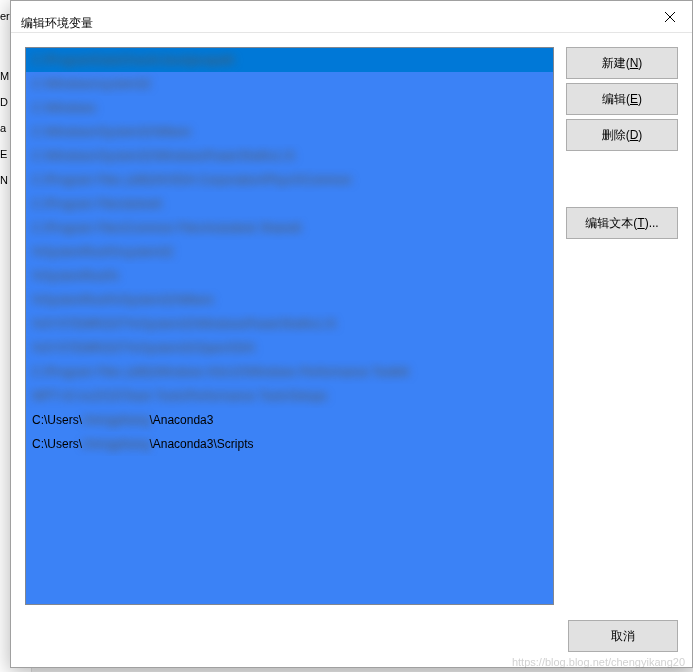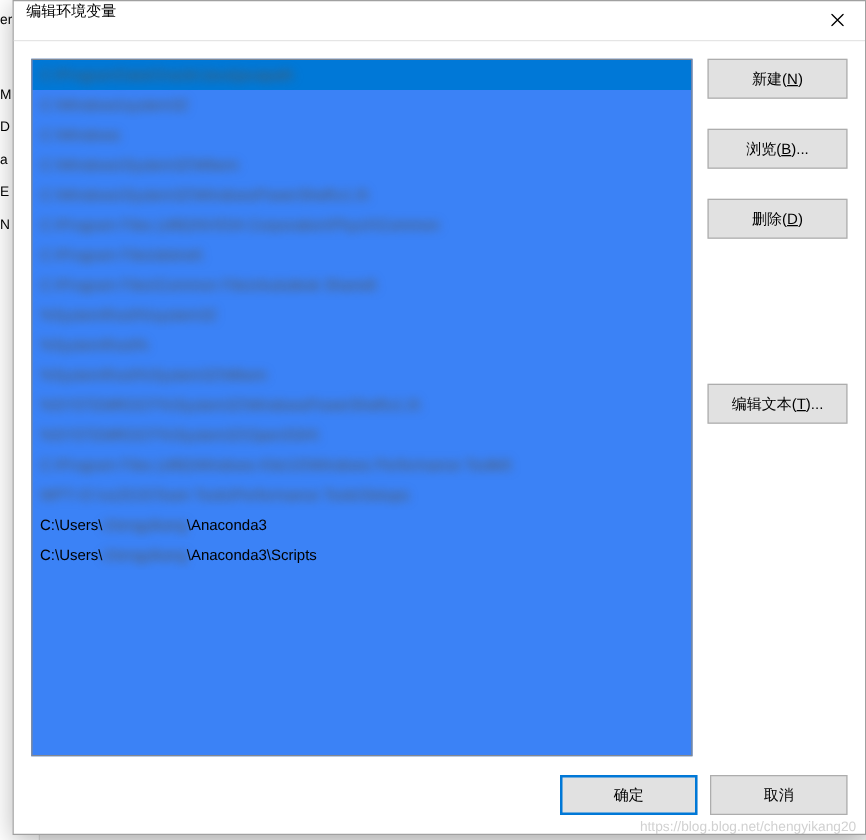--- a/index.html
+++ b/index.html
@@ -42,21 +42,21 @@
       background: #ffffff;
       border: 1px solid #a0a0a0;
       box-shadow: 0 4px 20px rgba(0,0,0,0.3);
       z-index: 10;
       display: flex;
       flex-direction: column;
     }
     .titlebar {
       height: 32px;
       display: flex;
-      align-items: flex-start;
+      align-items: flex-end;
       justify-content: space-between;
       padding: 0 0 0 10px;
       border-bottom: 1px solid #e5e5e5;
     }
     .titlebar-text {
       font-size: 12px;
       color: #000;
     }
     .close-btn {
       width: 45px;
@@ -112,21 +112,21 @@
     }
     .partial-blur .blur-part {
       filter: blur(4px);
       color: #555;
       display: inline-block;
     }
     .button-col {
       width: 112px;
       display: flex;
       flex-direction: column;
-      gap: 24px;
+      gap: 4px;
     }
     .button-col .spacer {
       height: 22px;
     }
     .btn {
       height: 32px;
       border: 1px solid #adadad;
       background: #e1e1e1;
       font-size: 12px;
       font-family: inherit;
@@ -204,29 +204,28 @@
             <div class="list-item"><span class="blurred">%SYSTEMROOT%\System32\OpenSSH\</span></div>
             <div class="list-item"><span class="blurred">C:\Program Files (x86)\Windows Kits\10\Windows Performance Toolkit\</span></div>
             <div class="list-item"><span class="blurred">WPT=D:\vs2015\Team Tools\Performance Tools\Setups</span></div>
             <div class="list-item partial-blur"><span>C:\Users\</span><span class="blur-part">chengyikang</span><span>\Anaconda3</span></div>
             <div class="list-item partial-blur"><span>C:\Users\</span><span class="blur-part">chengyikang</span><span>\Anaconda3\Scripts</span></div>
           </div>
       </div>
 
       <div class="button-col">
         <button class="btn"><span>新建(<u>N</u>)</span></button>
-        <button class="btn"><span>浏览(<u>B</u>)...</span></button>
+        <button class="btn"><span>编辑(<u>E</u>)</span></button>
         <button class="btn"><span>删除(<u>D</u>)</span></button>
         <div class="spacer"></div>
         <div class="spacer"></div>
         <button class="btn"><span>编辑文本(<u>T</u>)...</span></button>
       </div>
 
     </div>
 
     <div class="footer">
-      <button class="btn default">确定</button>
       <button class="btn">取消</button>
     </div>
   </div>
 </div>
 
 <div class="watermark">https://blog.blog.net/chengyikang20</div>
 
 </body></html>

